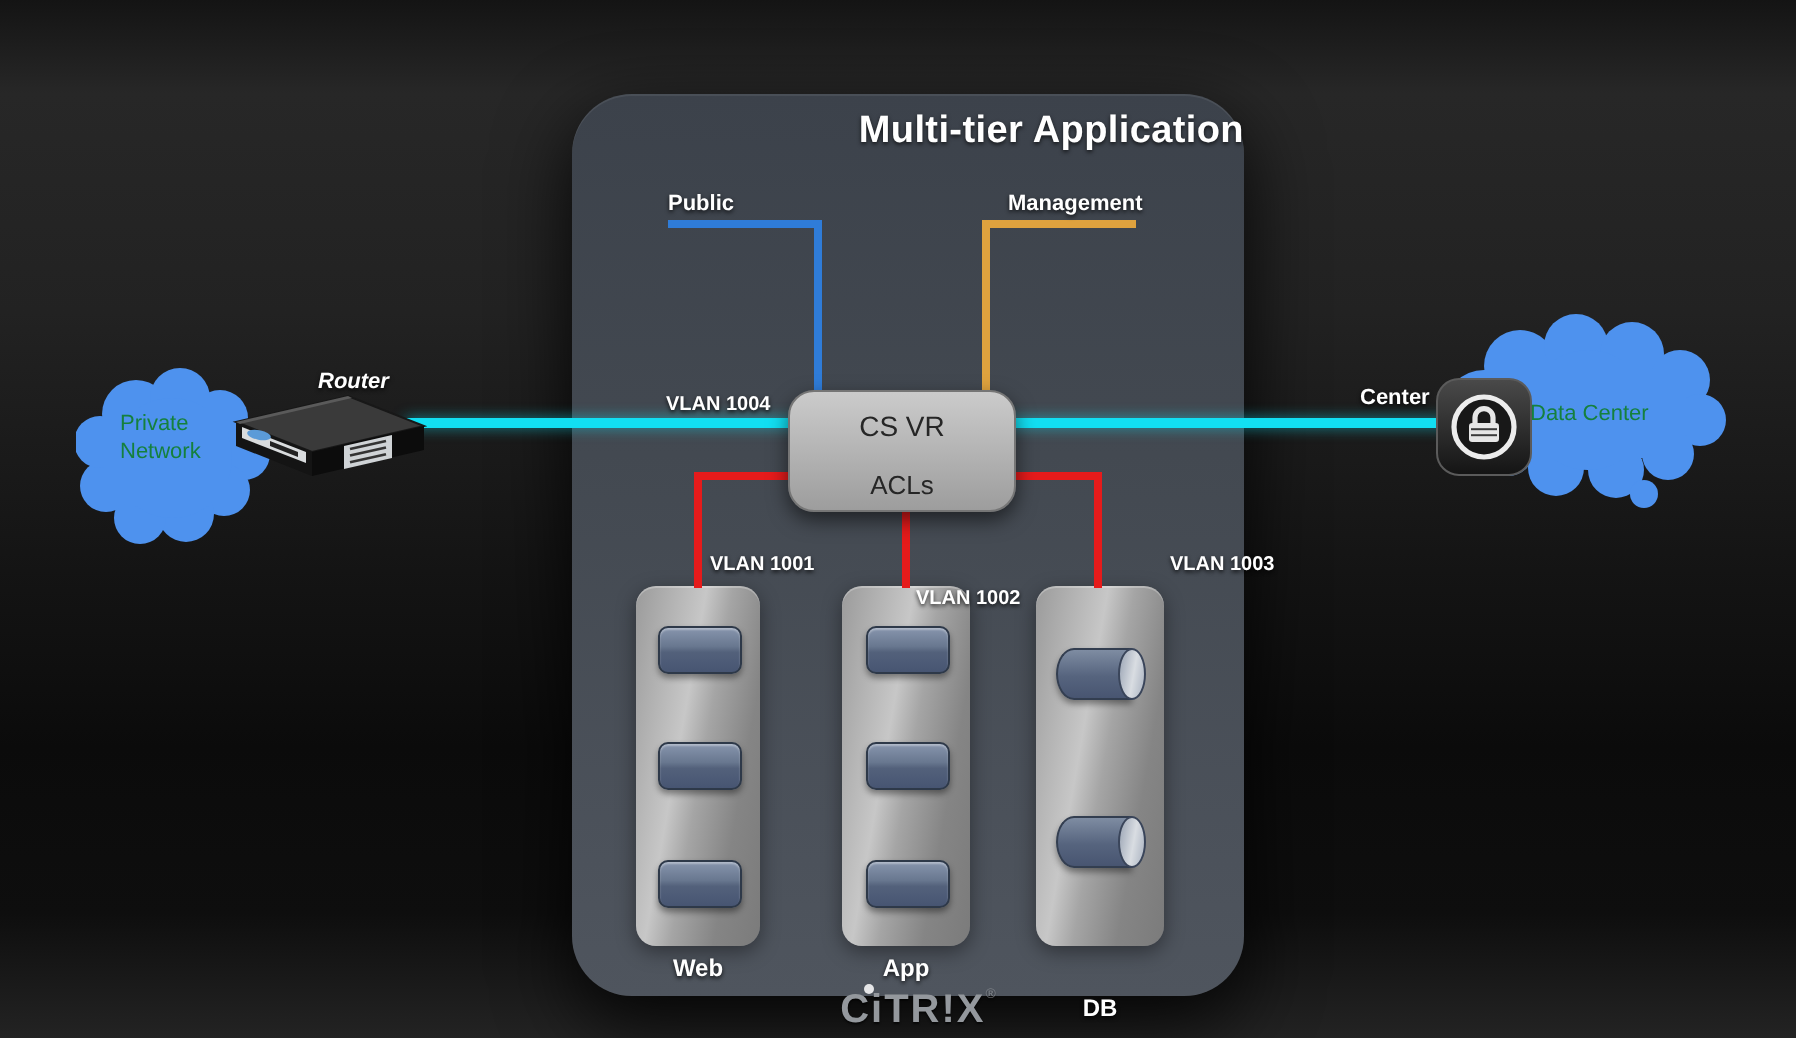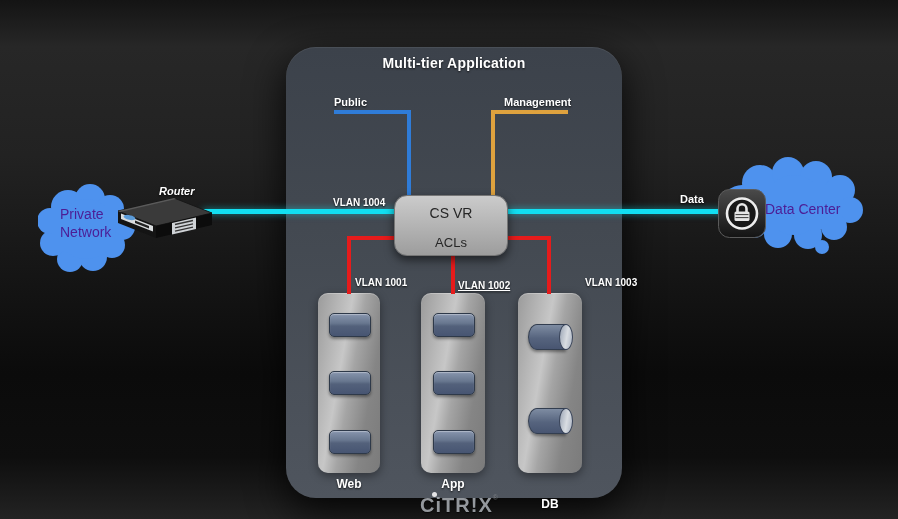--- a/index.html
+++ b/index.html
@@ -11,22 +11,22 @@
   .abs{position:absolute;}
 
   
   .panel{
     left:286px;top:47px;width:336px;height:451px;border-radius:30px;
     background:linear-gradient(180deg,#3c424b 0%,#434951 40%,#4c525b 85%,#4f555e 100%);
     box-shadow:0 12px 38px rgba(0,0,0,.85), inset 0 1px 0 rgba(255,255,255,.07);
     z-index:1;
   }
   .panel-title{
-    left:286px;top:55px;width:336px;text-align:center;color:#ffffff;
-    font-size:14px;font-weight:bold;letter-spacing:.2px;z-index:4;
+    left:286px;top:55px;width:336px;text-align:right;color:#ffffff;
+    font-size:19px;font-weight:bold;letter-spacing:.2px;z-index:4;
     text-shadow:0 1px 2px rgba(0,0,0,.7);
   }
 
   
   .line{z-index:3;}
   .cyan{background:#12dff2;box-shadow:0 0 7px rgba(18,223,242,.55);}
   .blue{background:#2f7cd8;}
   .orange{background:#dfa23e;}
   .red{background:#e61b1b;}
   .l-cyan{left:203px;top:209px;width:524px;height:5px;}
@@ -43,21 +43,21 @@
   
   .wlabel{color:#fff;font-weight:bold;z-index:4;white-space:nowrap;
     text-shadow:0 1px 2px rgba(0,0,0,.8);}
   .sz11{font-size:11px;} .sz10{font-size:10px;}
   .lbl-public{left:334px;top:96px;}
   .lbl-mgmt{left:504px;top:96px;}
   .lbl-vlan1004{left:333px;top:197px;}
   .lbl-ipsec{left:680px;top:193px;}
   .lbl-router{left:159px;top:185px;font-style:italic;}
   .lbl-vlan1001{left:355px;top:277px;}
-  .lbl-vlan1002{left:458px;top:280px;text-decoration:underline;}
+  .lbl-vlan1002{left:458px;top:294px;}
   .lbl-vlan1003{left:557px;top:277px;margin-left:28px;}
 
   
   .csvr{
     left:394px;top:195px;width:114px;height:61px;border-radius:13px;
     background:linear-gradient(180deg,#cbcbcb 0%,#b4b4b4 50%,#9d9d9d 100%);
     border:1px solid #767676;box-shadow:0 4px 10px rgba(0,0,0,.55);
     z-index:5;text-align:center;box-sizing:border-box;
   }
   .csvr-title{margin-top:9px;font-size:14px;color:#262626;}
@@ -91,21 +91,21 @@
     border:1px solid #3a455a;box-sizing:border-box;
   }
   .tier-label{top:477px;text-align:center;color:#fff;font-weight:bold;font-size:12px;
     z-index:4;text-shadow:0 1px 2px rgba(0,0,0,.8);}
   .tl-web{left:318px;width:62px;} .tl-app{left:421px;width:64px;} .tl-db{left:518px;width:64px;margin-top:20px;}
 
   
   .cloud{z-index:2;}
   .cloud-left{left:38px;top:179px;width:100px;height:96px;}
   .cloud-right{left:712px;top:157px;width:152px;height:99px;}
-  .cloud-text{position:absolute;color:#4c1d95;font-size:14px;line-height:1.25;z-index:3;}
+  .cloud-text{position:absolute;color:#15803d;font-size:11px;line-height:1.25;z-index:3;}
   .ct-left{left:22px;top:27px;width:66px;}
   .ct-right{left:53px;top:44px;width:90px;}
 
   
   .router{left:114px;top:193px;width:104px;height:48px;z-index:4;}
   .lock{left:718px;top:189px;width:48px;height:49px;z-index:5;}
 
   
   .citrix{left:389px;top:494px;width:140px;text-align:center;z-index:4;
     font-size:20px;font-weight:bold;letter-spacing:1px;color:#9599 9e;
@@ -128,21 +128,21 @@
 <div class="abs line orange l-orange-v"></div>
 <div class="abs line red l-red-lh"></div>
 <div class="abs line red l-red-lv"></div>
 <div class="abs line red l-red-rh"></div>
 <div class="abs line red l-red-rv"></div>
 <div class="abs line red l-red-mv"></div>
 
 <div class="abs wlabel sz11 lbl-public">Public</div>
 <div class="abs wlabel sz11 lbl-mgmt">Management</div>
 <div class="abs wlabel sz10 lbl-vlan1004">VLAN 1004</div>
-<div class="abs wlabel sz11 lbl-ipsec">Data</div>
+<div class="abs wlabel sz11 lbl-ipsec">Center</div>
 <div class="abs wlabel sz11 lbl-router">Router</div>
 <div class="abs wlabel sz10 lbl-vlan1001">VLAN 1001</div>
 <div class="abs wlabel sz10 lbl-vlan1002">VLAN 1002</div>
 <div class="abs wlabel sz10 lbl-vlan1003">VLAN 1003</div>
 
 <div class="abs csvr">
   <div class="csvr-title">CS VR</div>
   <div class="csvr-sub">ACLs</div>
 </div>
 

